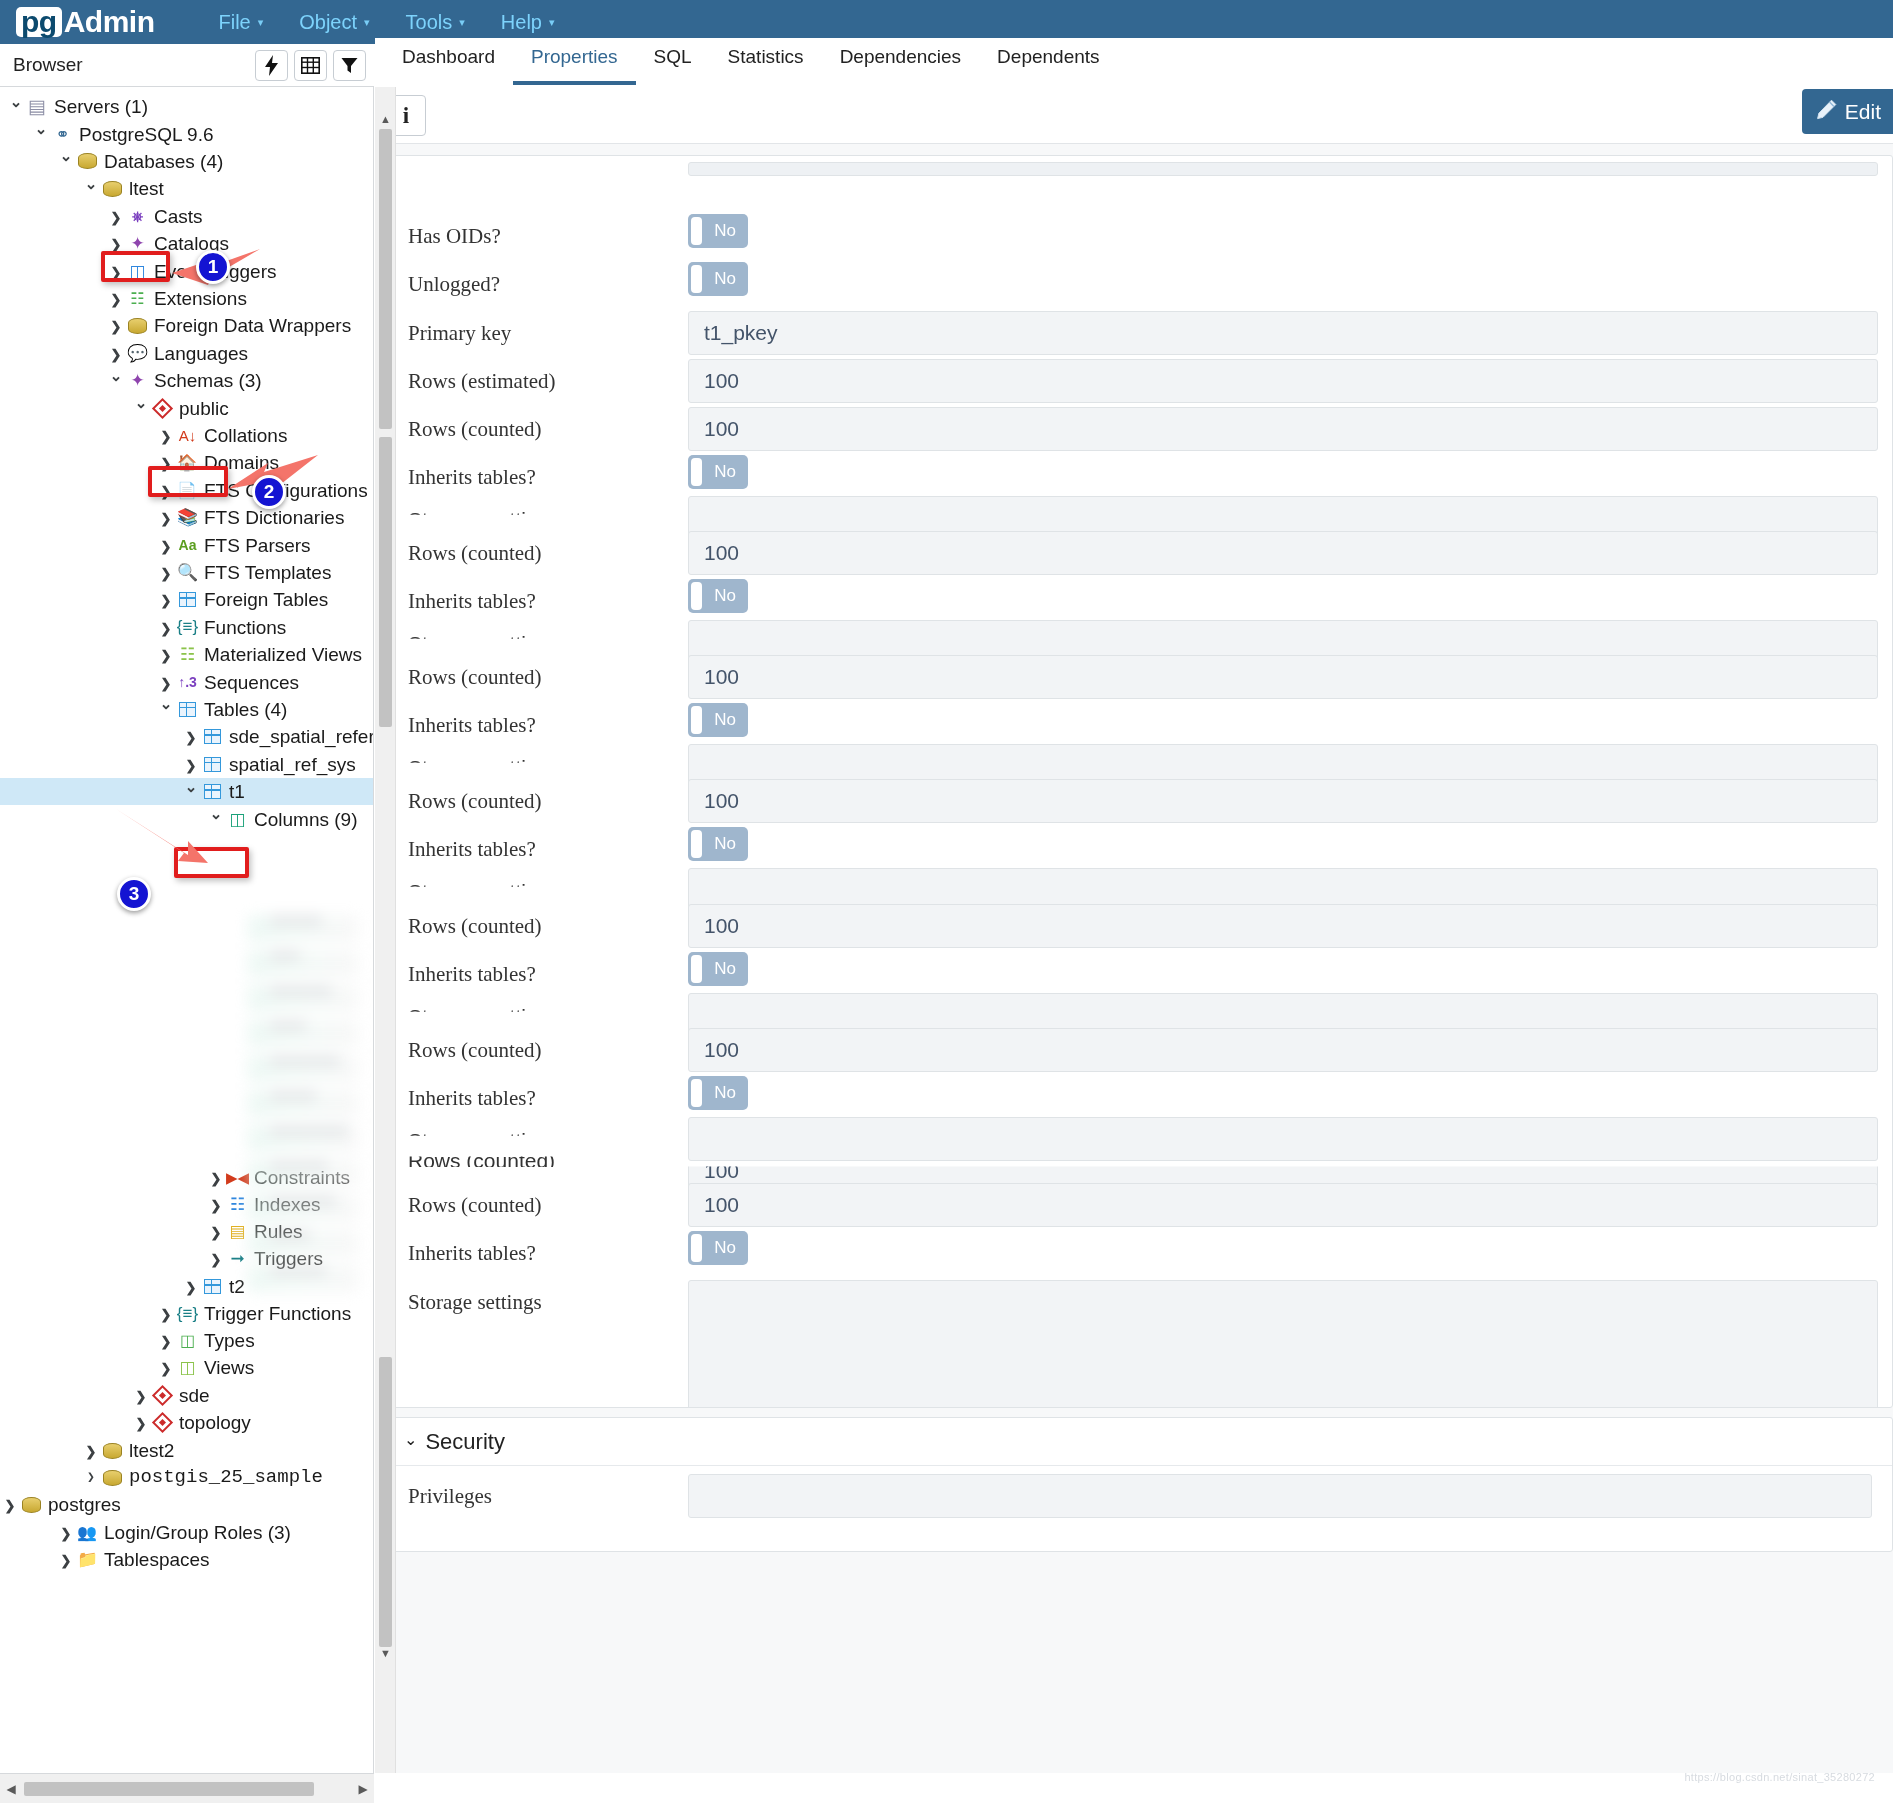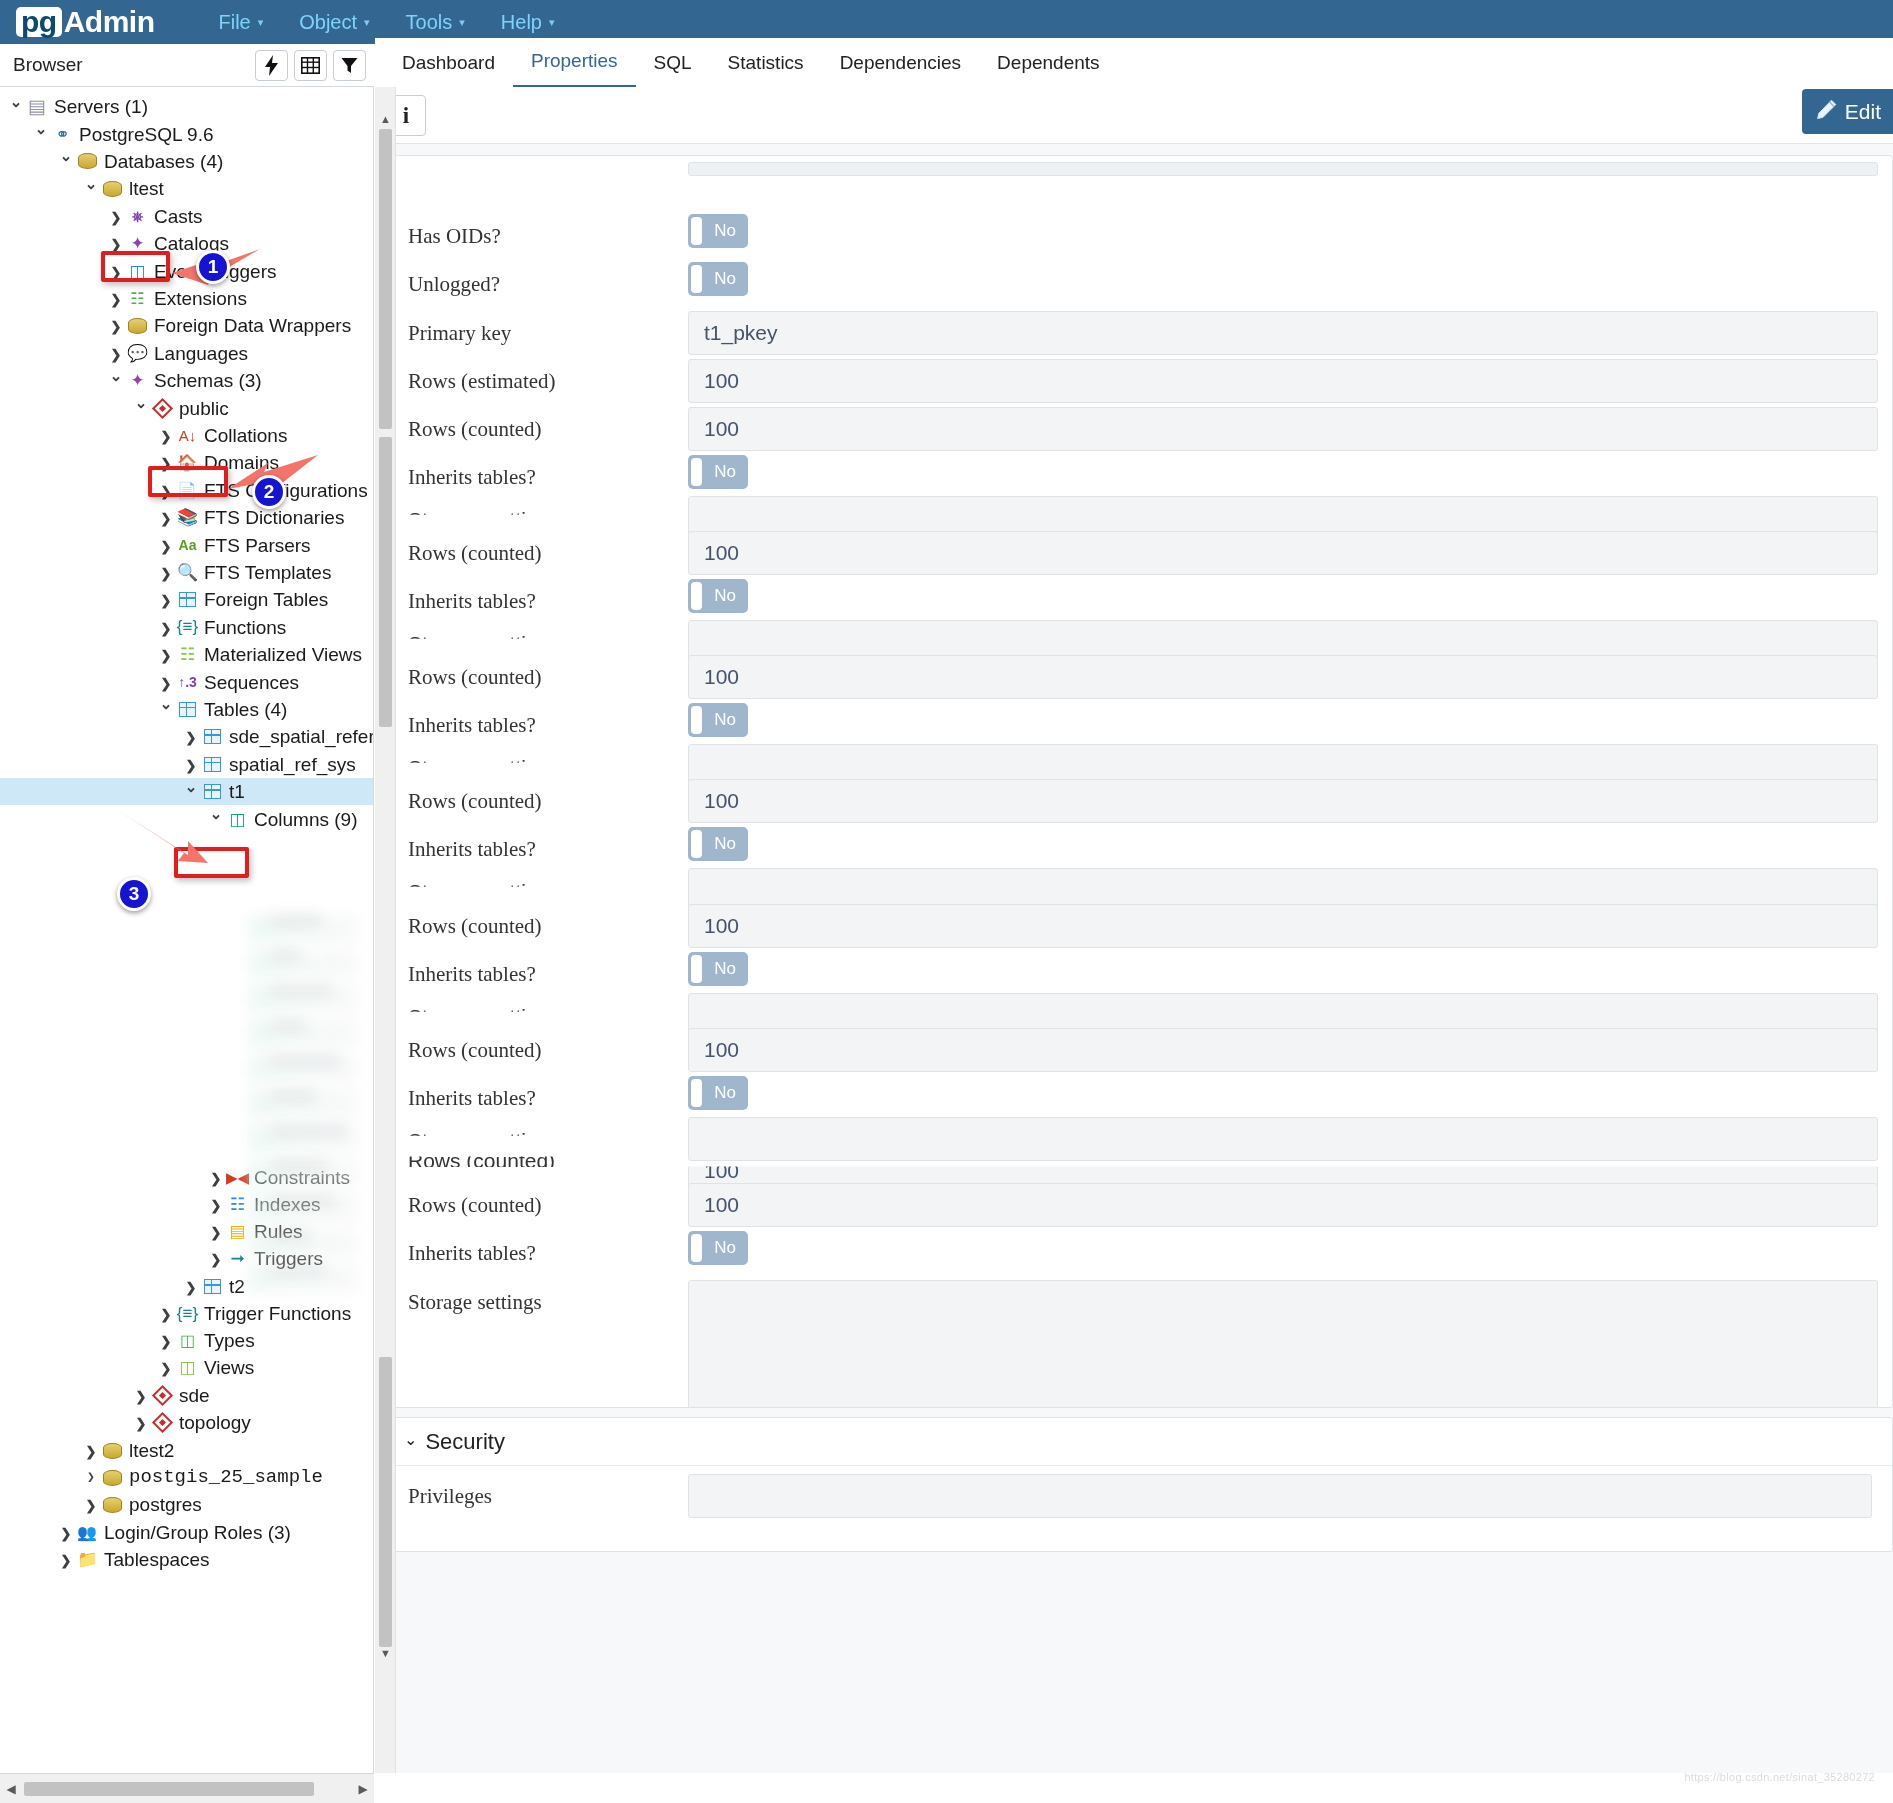--- a/index.html
+++ b/index.html
@@ -42,21 +42,21 @@
   .tool-btn {
     width: 33px; height: 31px; border: 1px solid #c7cdd3; border-radius: 4px;
     background: #fff; display: flex; align-items: center; justify-content: center;
     cursor: pointer;
   }
 
   
   .tabbar {
     position: absolute; top: 38px; left: 375px; right: 0; height: 55px;
     background: #fff; border-bottom: 1px solid #d6d9dc;
-    display: flex; align-items: center; padding-left: 9px;
+    display: flex; align-items: flex-start; padding-left: 9px;
   }
   .tab {
     font-size: 19px; color: #222; padding: 8px 18px 13px 18px; cursor: pointer;
     white-space: nowrap;
   }
   .tab.active { color: #336791; border-bottom: 4px solid #336791; }
 
   
   .tree-wrap {
     position: absolute; top: 87px; left: 0; width: 374px; bottom: 30px;
@@ -616,21 +616,21 @@
           </span>
           <span class="lbl">ltest2</span>
         </div>
         <div class="node" style="position: absolute; top: 1377px; left: 0px; width: auto; padding-left: 81px; font-family: Liberation Mono, monospace;">
           <span class="arrow closed"></span>
           <span class="tico">
             <span class="ic-cyl"></span>
           </span>
           <span class="lbl">postgis_25_sample</span>
         </div>
-        <div class="node" style="position: absolute; top: 1404px; left: 0px; width: auto; padding-left: 81px;">
+        <div class="node" style="position: absolute; top: 1404px; left: 0px; width: auto; ">
           <span class="arrow closed"></span>
           <span class="tico">
             <span class="ic-cyl"></span>
           </span>
           <span class="lbl">postgres</span>
         </div>
         <div class="node" style="position: absolute; top: 1432px; left: 0px; width: auto; padding-left: 56px;">
           <span class="arrow closed"></span>
           <span class="tico">
             <span class="ic-gray">👥</span>

